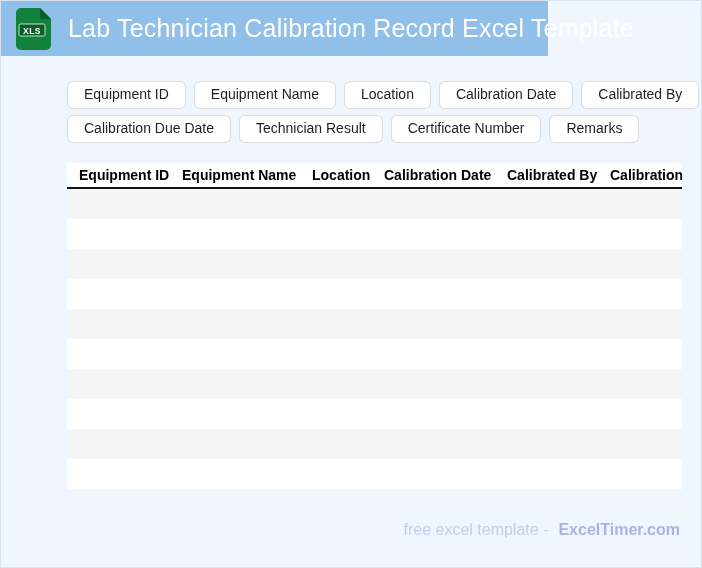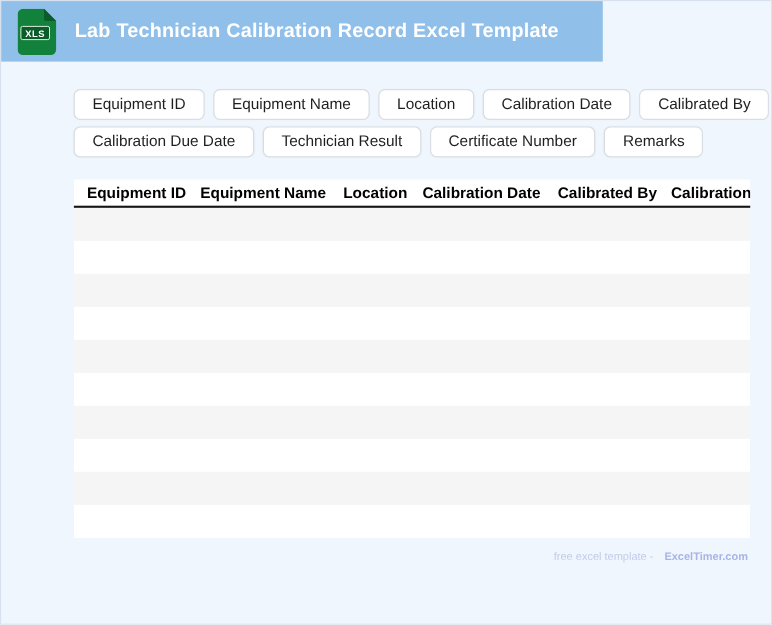--- a/index.html
+++ b/index.html
@@ -26,22 +26,22 @@
   }
   .xls-icon {
     display: inline-block;
     width: 38px; height: 42px;
     margin-left: 15px;
     flex: 0 0 auto;
   }
   .topbar h1 {
     margin-left: 14px;
     color: #FFFFFF;
-    font-size: 18px;
-    font-weight: 700;
+    font-size: 25px;
+    font-weight: 400;
     letter-spacing: 0.2px;
     white-space: nowrap;
   }
 
   
   .chips-area {
     position: absolute;
     left: 66px; top: 80px;
     width: 600px;
   }
@@ -88,23 +88,23 @@
   .c3 { width: 123px; }
   .c4 { width: 103px; }
   .c5 { width: 200px; }
   .trow { height: 30px; width: 615px; }
   .trow:nth-child(odd)  { background: #F5F5F5; }
   .trow:nth-child(even) { background: #FFFFFF; }
 
   
   .footer {
     position: absolute;
-    top: 500px;
+    top: 520px;
     right: 21px;
-    font-size: 10px;
+    font-size: 16px;
     white-space: nowrap;
   }
   .footer .free-text { color: #C3CCEA; }
   .footer .brand {
     color: #A9B4E6;
     font-weight: bold;
     text-decoration: none;
     margin-left: 10px;
   }
 </style>

